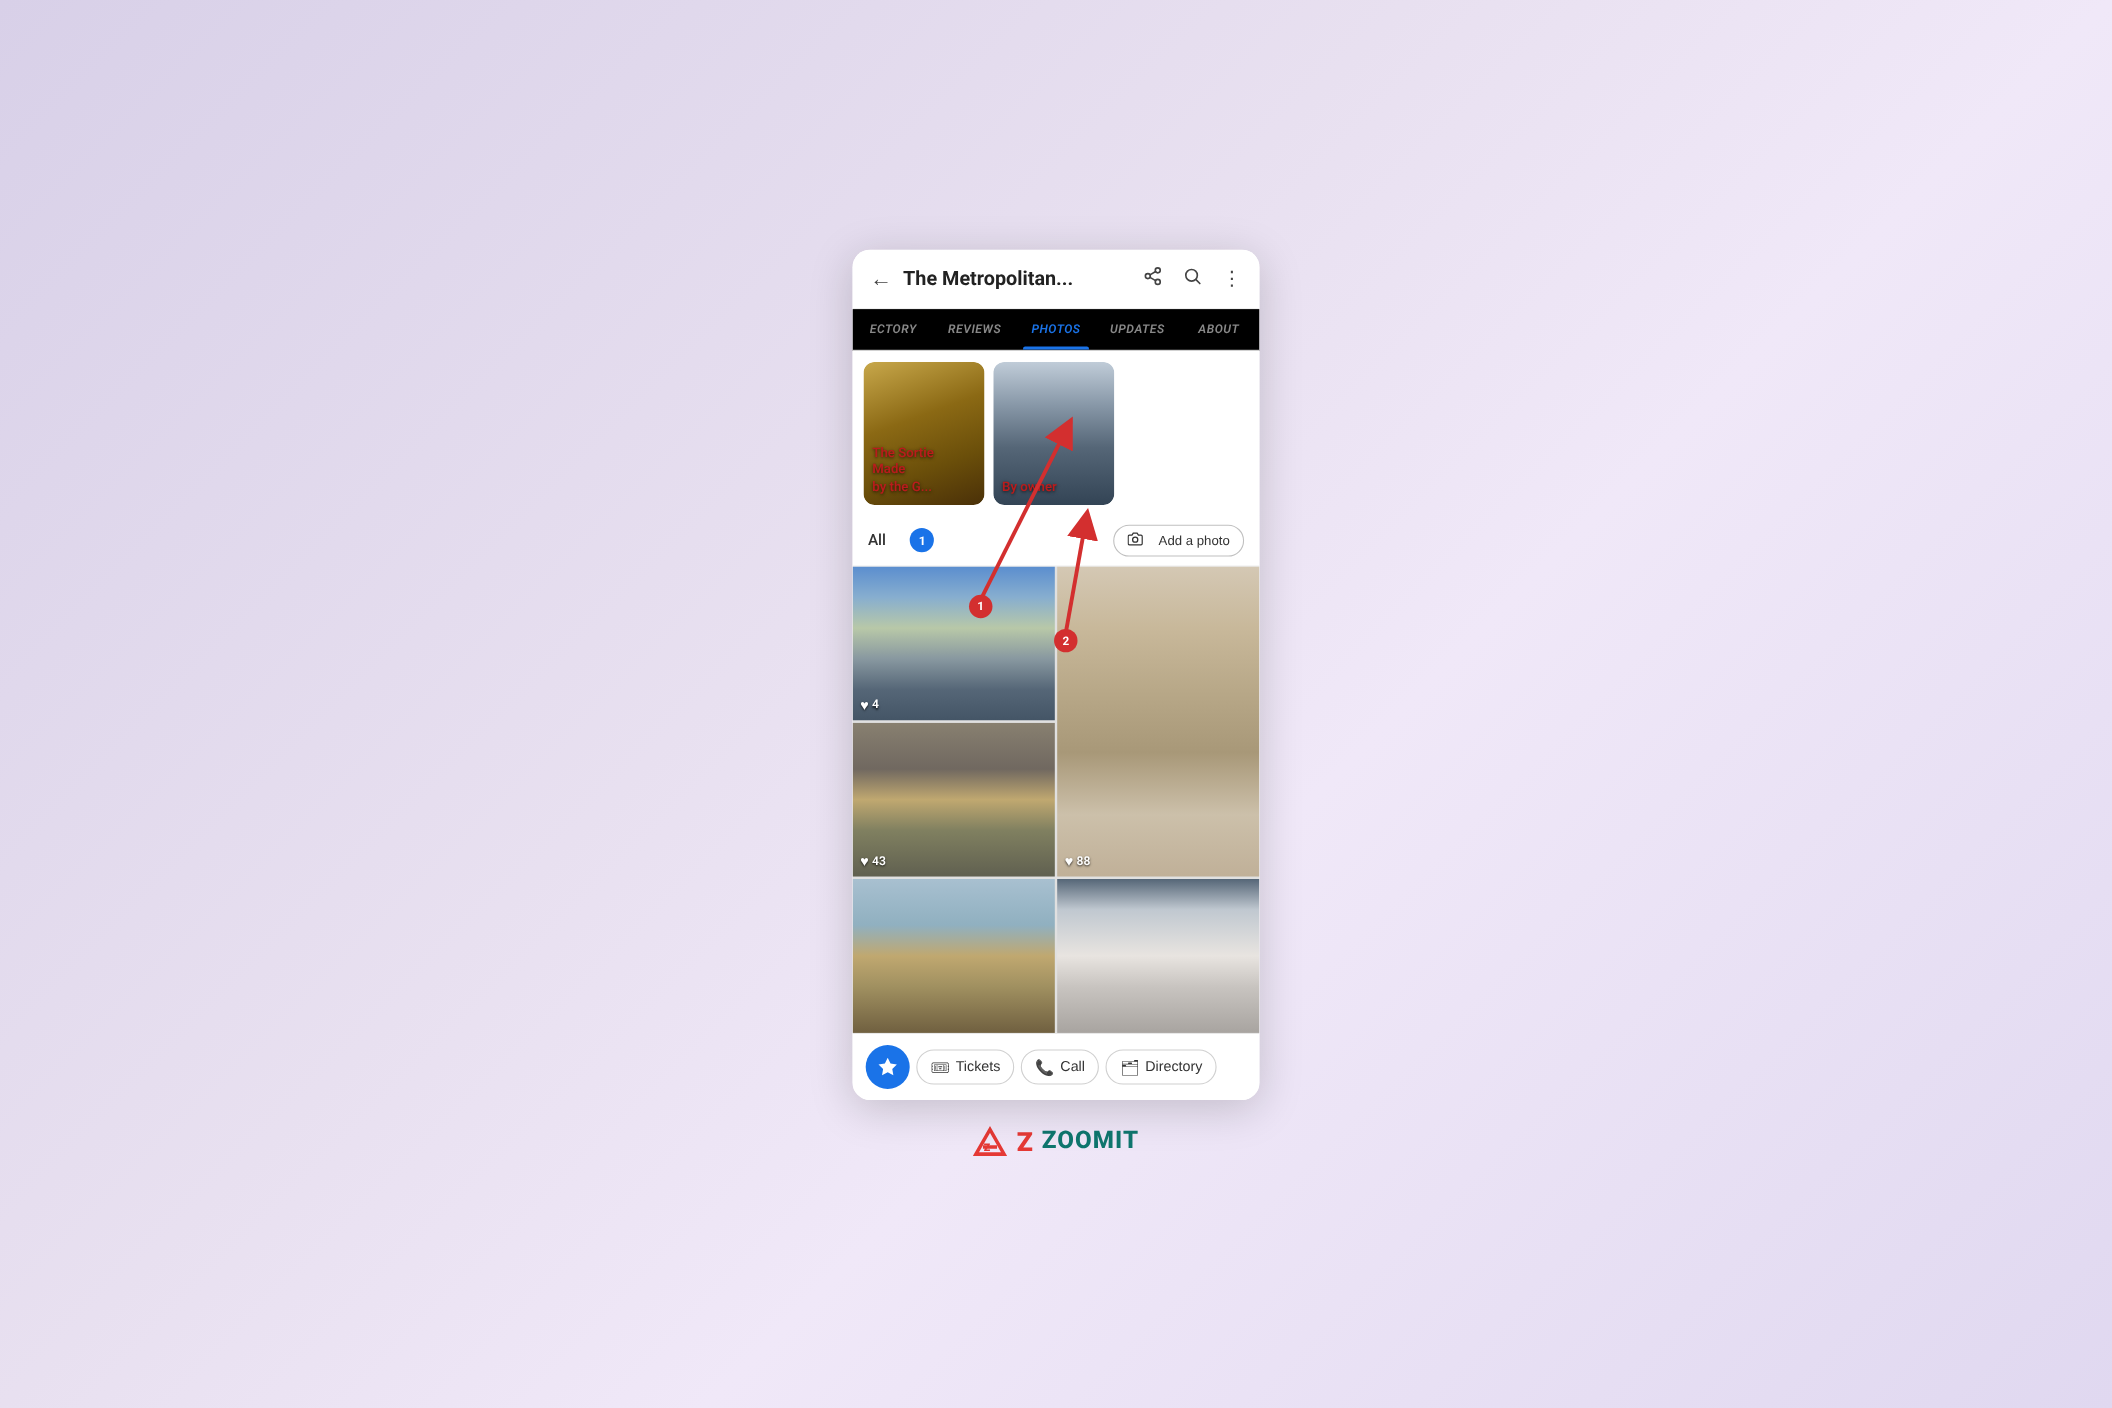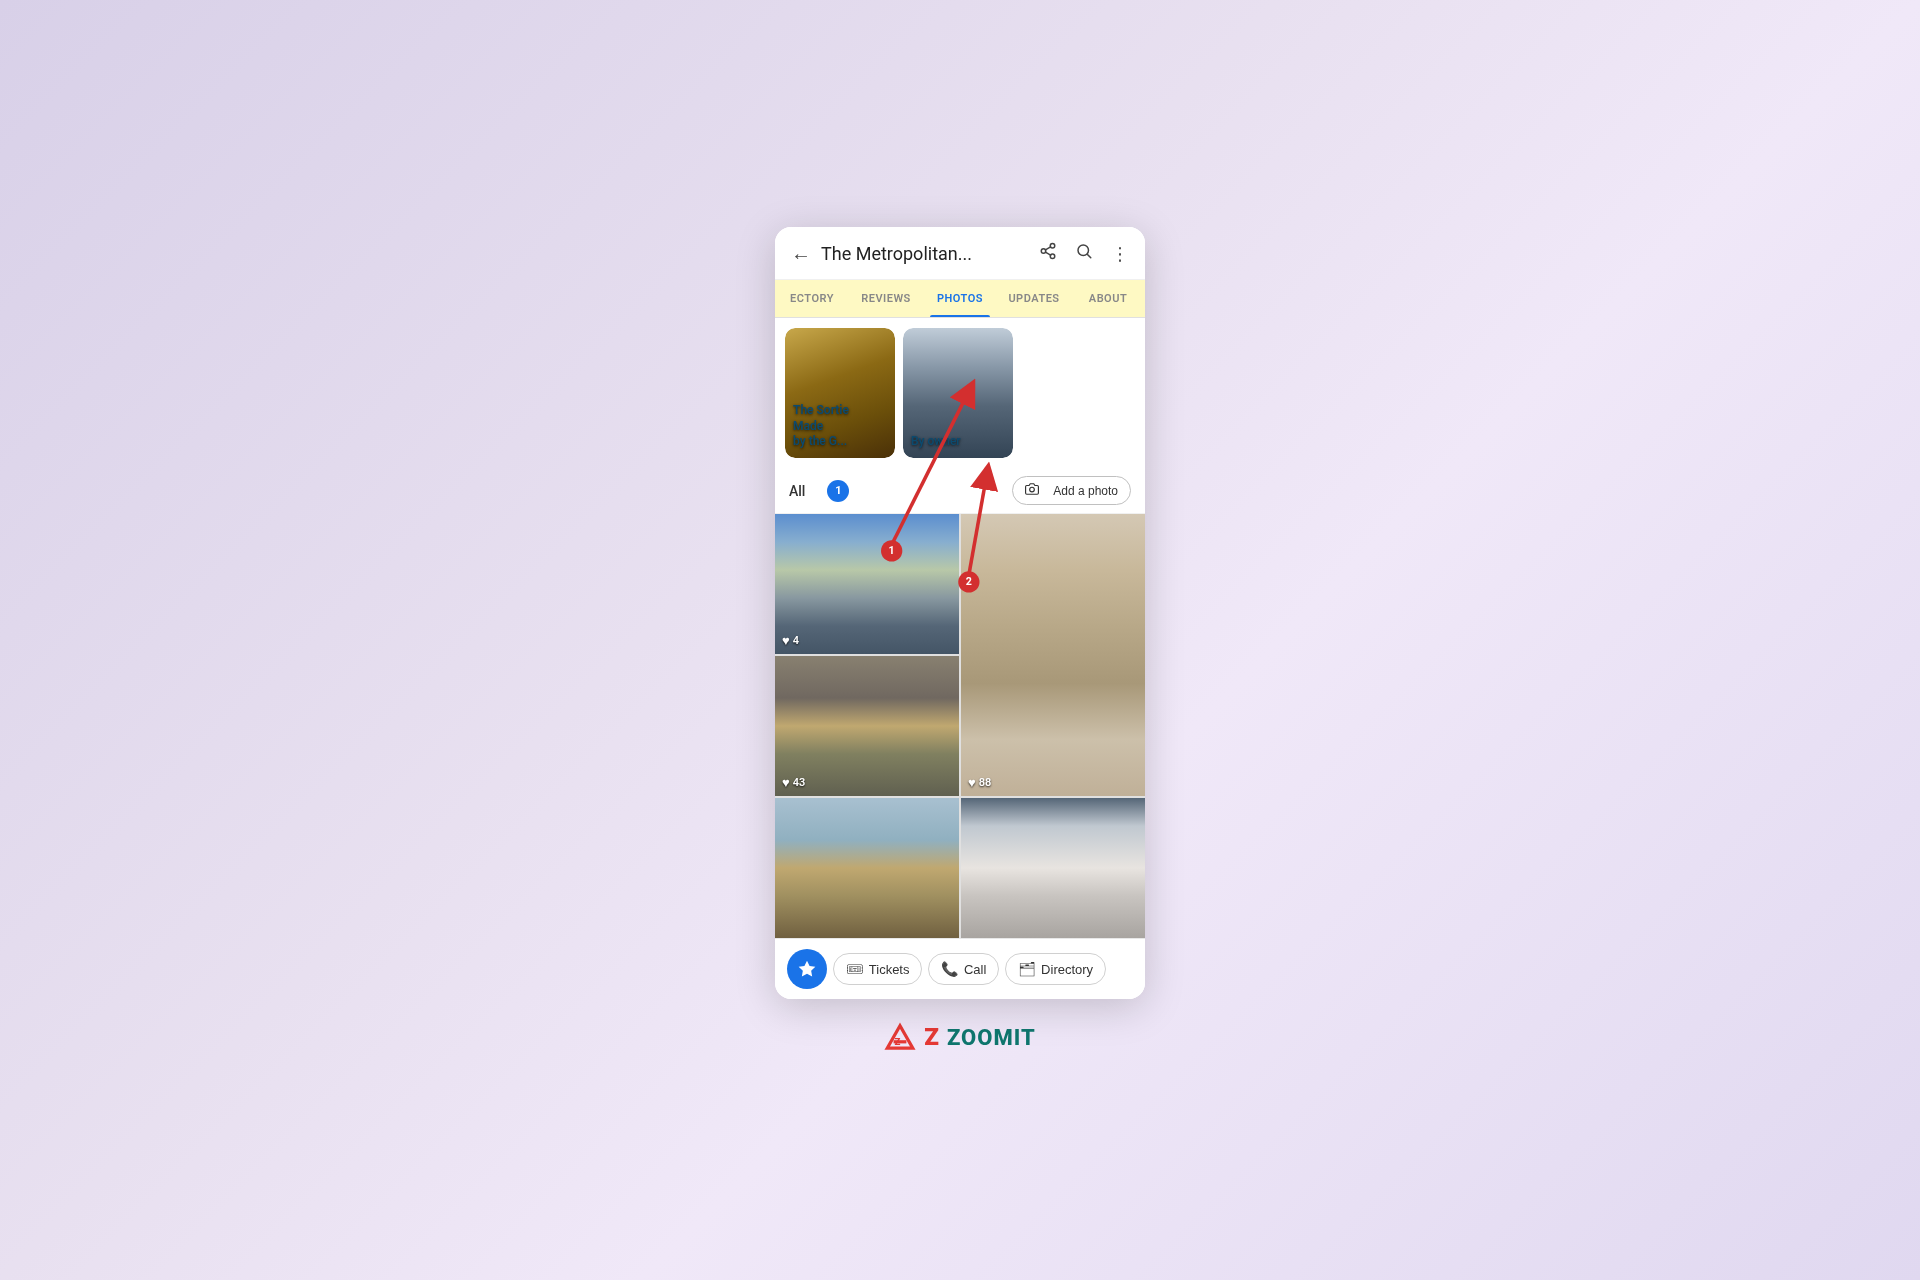--- a/index.html
+++ b/index.html
@@ -31,42 +31,43 @@
       gap: 10px;
     }
     .header-back {
       font-size: 20px;
       color: #444;
       cursor: pointer;
     }
     .header-title {
       flex: 1;
       font-size: 18px;
-      font-weight: 400;
+      font-weight: 700;
       color: #222;
       white-space: nowrap;
       overflow: hidden;
       text-overflow: ellipsis;
     }
     .header-icons {
       display: flex;
       gap: 18px;
       align-items: center;
     }
     .header-icon {
       font-size: 18px;
       color: #444;
       cursor: pointer;
     }
     
     .tabs {
       display: flex;
       border-bottom: 1px solid #e0e0e0;
-      background: #fef9c3;
-      overflow: hidden;
+      background: #000000;
+      overflow: hidden;
+      font-style: italic;
     }
     .tab {
       flex: 1;
       text-align: center;
       padding: 12px 2px;
       font-size: 11px;
       font-weight: 600;
       color: #888;
       letter-spacing: 0.5px;
       cursor: pointer;
@@ -117,21 +118,21 @@
     }
     
     .cat-street {
       background: linear-gradient(160deg, #87ceeb 0%, #5588aa 30%, #334455 60%, #667788 100%);
     }
     .photo-cat-label {
       position: absolute;
       bottom: 8px;
       left: 8px;
       right: 8px;
-      color: #0c4a6e;
+      color: #b91c1c;
       font-size: 12px;
       font-weight: 600;
       text-shadow: 0 1px 3px rgba(0,0,0,0.7);
       line-height: 1.3;
     }
     
     .photo-controls {
       display: flex;
       align-items: center;
       padding: 8px 14px;

